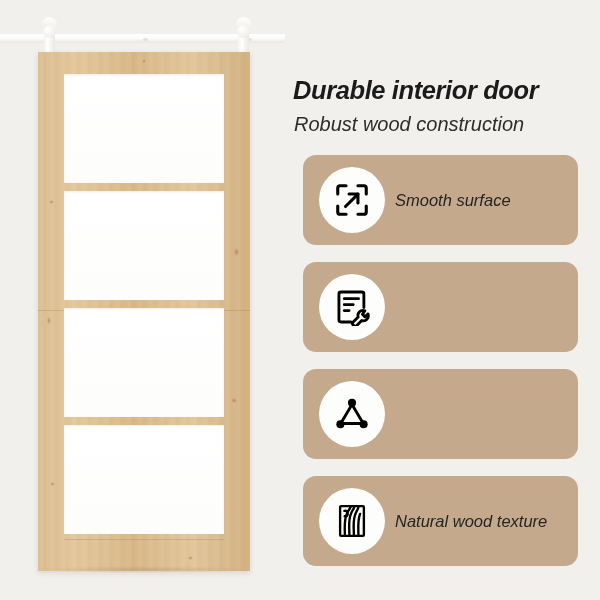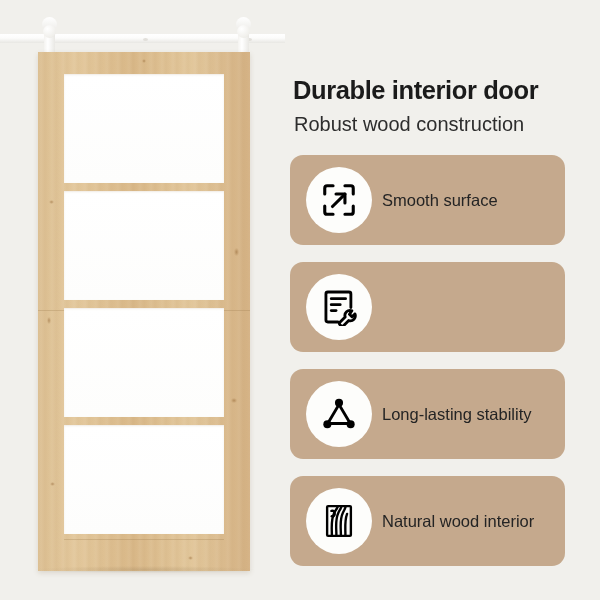--- a/index.html
+++ b/index.html
@@ -11,20 +11,21 @@
     height: 600px;
     overflow: hidden;
     font-family: "Liberation Sans", sans-serif;
     background: #f1f0ec;
   }
   .stage {
     position: relative;
     width: 600px;
     height: 600px;
     background: #f1f0ec;
+    font-style: italic;
   }
 
   
   .product-photo {
     position: absolute;
     left: 0;
     top: 0;
     width: 285px;
     height: 600px;
     overflow: hidden;
@@ -168,21 +169,21 @@
     left: 8px;
     top: 112px;
     width: 300px;
     font-size: 20px;
     color: #2d2d2d;
     line-height: 1.2;
   }
 
   .cards {
     position: absolute;
-    left: 4px;
+    left: 17px;
     top: 155px;
     width: 281px;
   }
   .card {
     position: relative;
     width: 275px;
     height: 90px;
     margin-bottom: 17px;
     background: #c5a98d;
     border-radius: 13px;
@@ -293,32 +294,31 @@
 
       <div class="card">
         <div class="icon-badge">
           <svg viewBox="0 0 32 32" fill="none" stroke="#000000" stroke-width="2.4" stroke-linecap="round" stroke-linejoin="round">
             <path d="M16 8 L6.5 24 H25.5 Z"></path>
             <circle cx="16" cy="6.6" r="3.4" fill="#000000" stroke="none"></circle>
             <circle cx="6.2" cy="24.6" r="3.4" fill="#000000" stroke="none"></circle>
             <circle cx="25.8" cy="24.6" r="3.4" fill="#000000" stroke="none"></circle>
           </svg>
         </div>
-        <div class="card-label">Long-lasting stability</div>
       </div>
 
       <div class="card">
         <div class="icon-badge">
           <svg viewBox="0 0 32 32" fill="none" stroke="#000000" stroke-width="2" stroke-linecap="round" stroke-linejoin="round">
             <rect x="6" y="3.5" width="20" height="25" rx="0.8"></rect>
             <path d="M10 28 C10 21 9 15 12 9 C13.4 6.2 15 5 15 3.6"></path>
             <path d="M13.8 28 C13.8 21 12.6 15 15.4 9.2 C16.6 6.6 18 5.2 18 3.6"></path>
             <path d="M17.6 28 C17.6 21 16.4 15 19.2 9.2 C20.4 6.6 21.6 5.2 21.6 3.6"></path>
             <path d="M21.4 28 C21.4 21.5 20.6 15.5 22.8 10"></path>
             <path d="M9.6 7.5 C11.4 7.1 12.6 8.2 12.4 10.2 C12.2 12 10.8 12.6 9.8 12"></path>
           </svg>
         </div>
-        <div class="card-label">Natural wood interior</div>
+        <div class="card-label">Natural wood texture</div>
       </div>
 
     </div>
   </div>
 </div>
 
 </body></html>

